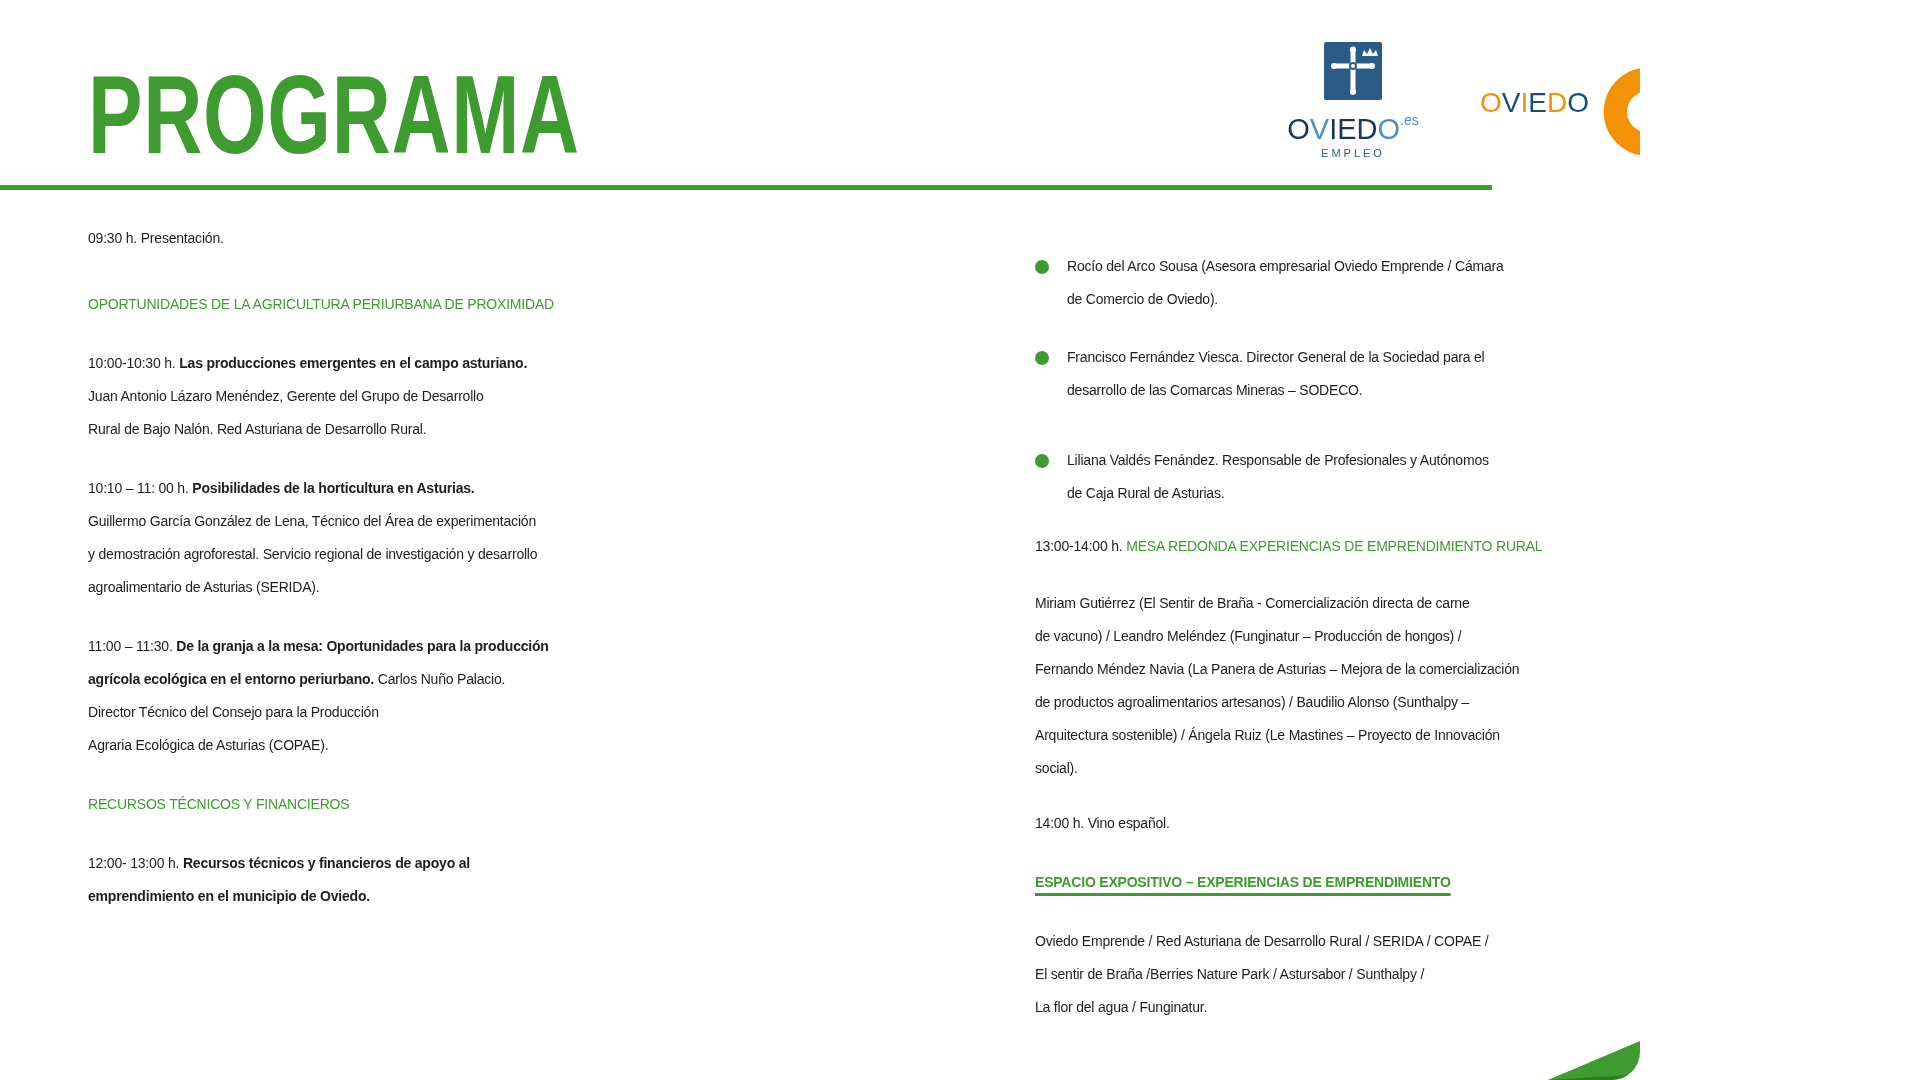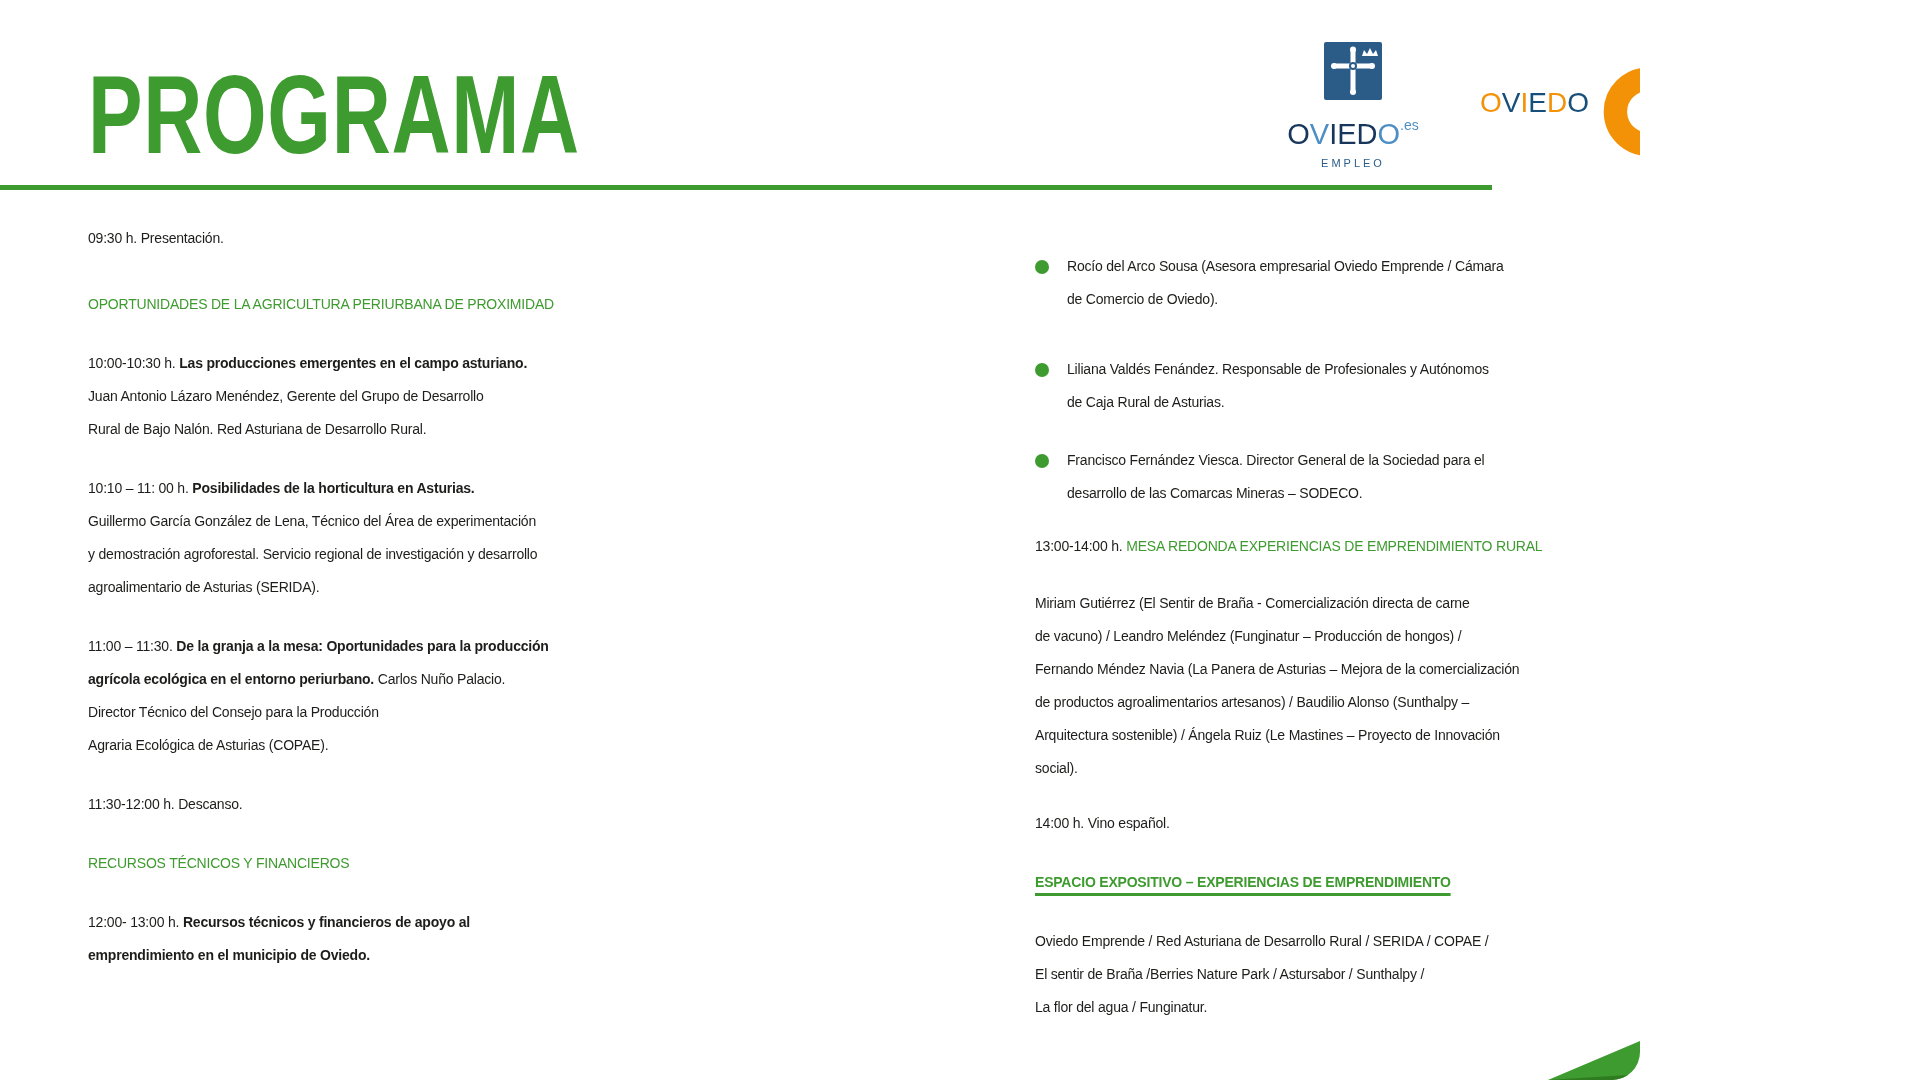--- a/index.html
+++ b/index.html
@@ -4,21 +4,21 @@
 <style>
   html,body{margin:0;padding:0;background:#ffffff;}
   .page{position:relative;width:1640px;height:1080px;background:#ffffff;overflow:hidden;
         font-family:"Liberation Sans",sans-serif;color:#1d1d1b;border-radius:28px;}
   
   .title{position:absolute;left:88px;top:59px;font-size:112px;font-weight:700;line-height:1;
          color:#3e9b2f;letter-spacing:1px;transform:scaleX(0.73);transform-origin:0 0;white-space:nowrap;}
   .rule{position:absolute;left:0;top:185px;width:1492px;height:5px;background:#3e9b2f;}
   
   .logo-oviedo{position:absolute;left:1283px;top:42px;width:140px;text-align:center;}
-  .logo-oviedo .word{font-size:29px;line-height:42px;white-space:nowrap;letter-spacing:0;}
+  .logo-oviedo .word{font-size:29px;line-height:32px;white-space:nowrap;letter-spacing:0;}
   .logo-oviedo .sub{font-size:11px;letter-spacing:3px;color:#2b5c88;margin-top:2px;}
   .sup-es{font-size:14px;vertical-align:14px;}
   .c-d{color:#17365c}.c-l{color:#4d8fc4}.c-or{color:#f39207}.c-nb{color:#174f7c}
   
   .emp-word1{position:absolute;left:1480px;top:89px;font-size:28px;line-height:28px;white-space:nowrap;}
   .emp-swirl{position:absolute;left:1585px;top:58px;}
   .emp-word2{position:absolute;left:1648px;top:91px;font-size:28px;line-height:28px;white-space:nowrap;}
   
   .col{position:absolute;font-size:14px;line-height:33px;letter-spacing:-0.2px;}
   .col-left{left:88px;top:222px;width:800px;}
@@ -120,33 +120,32 @@
 Juan Antonio Lázaro Menéndez, Gerente del Grupo de Desarrollo
 Rural de Bajo Nalón. Red Asturiana de Desarrollo Rural.</span></p>
     <p class="blk mt"><span>10:10 – 11: 00 h. </span><b>Posibilidades de la horticultura en Asturias.</b><span>
 Guillermo García González de Lena, Técnico del Área de experimentación
 y demostración agroforestal. Servicio regional de investigación y desarrollo
 agroalimentario de Asturias (SERIDA).</span></p>
     <p class="blk mt"><span>11:00 – 11:30. </span><b>De la granja a la mesa: Oportunidades para la producción
 agrícola ecológica en el entorno periurbano.</b><span> Carlos Nuño Palacio.
 Director Técnico del Consejo para la Producción
 Agraria Ecológica de Asturias (COPAE).</span></p>
-    <p class="blk mt">11:30-12:00 h. Descanso.</p>
     <p class="blk mt green-h">RECURSOS TÉCNICOS Y FINANCIEROS</p>
     <p class="blk mt"><span>12:00- 13:00 h. </span><b>Recursos técnicos y financieros de apoyo al
 emprendimiento en el municipio de Oviedo.</b></p>
   </div>
 
   <div class="col col-right">
     <div class="bullet"><span class="dot"></span><span>Rocío del Arco Sousa (Asesora empresarial Oviedo Emprende / Cámara
 de Comercio de Oviedo).</span></div>
+    <div class="bullet mt-b2"><span class="dot"></span><span>Francisco Fernández Viesca. Director General de la Sociedad para el
+desarrollo de las Comarcas Mineras – SODECO.</span></div>
     <div class="bullet mt-b3"><span class="dot"></span><span>Liliana Valdés Fenández. Responsable de Profesionales y Autónomos
 de Caja Rural de Asturias.</span></div>
-    <div class="bullet mt-b2"><span class="dot"></span><span>Francisco Fernández Viesca. Director General de la Sociedad para el
-desarrollo de las Comarcas Mineras – SODECO.</span></div>
     <p class="blk mt-mesa"><span>13:00-14:00 h. </span><span class="green-h">MESA REDONDA EXPERIENCIAS DE EMPRENDIMIENTO RURAL</span></p>
     <p class="blk mt-rt">Miriam Gutiérrez (El Sentir de Braña - Comercialización directa de carne
 de vacuno) / Leandro Meléndez (Funginatur – Producción de hongos) /
 Fernando Méndez Navia (La Panera de Asturias – Mejora de la comercialización
 de productos agroalimentarios artesanos) / Baudilio Alonso (Sunthalpy –
 Arquitectura sostenible) / Ángela Ruiz (Le Mastines – Proyecto de Innovación
 social).</p>
     <p class="blk mt-vino">14:00 h. Vino español.</p>
     <p class="blk mt expo-h">ESPACIO EXPOSITIVO – EXPERIENCIAS DE EMPRENDIMIENTO</p>
     <p class="blk mt">Oviedo Emprende / Red Asturiana de Desarrollo Rural / SERIDA / COPAE /

